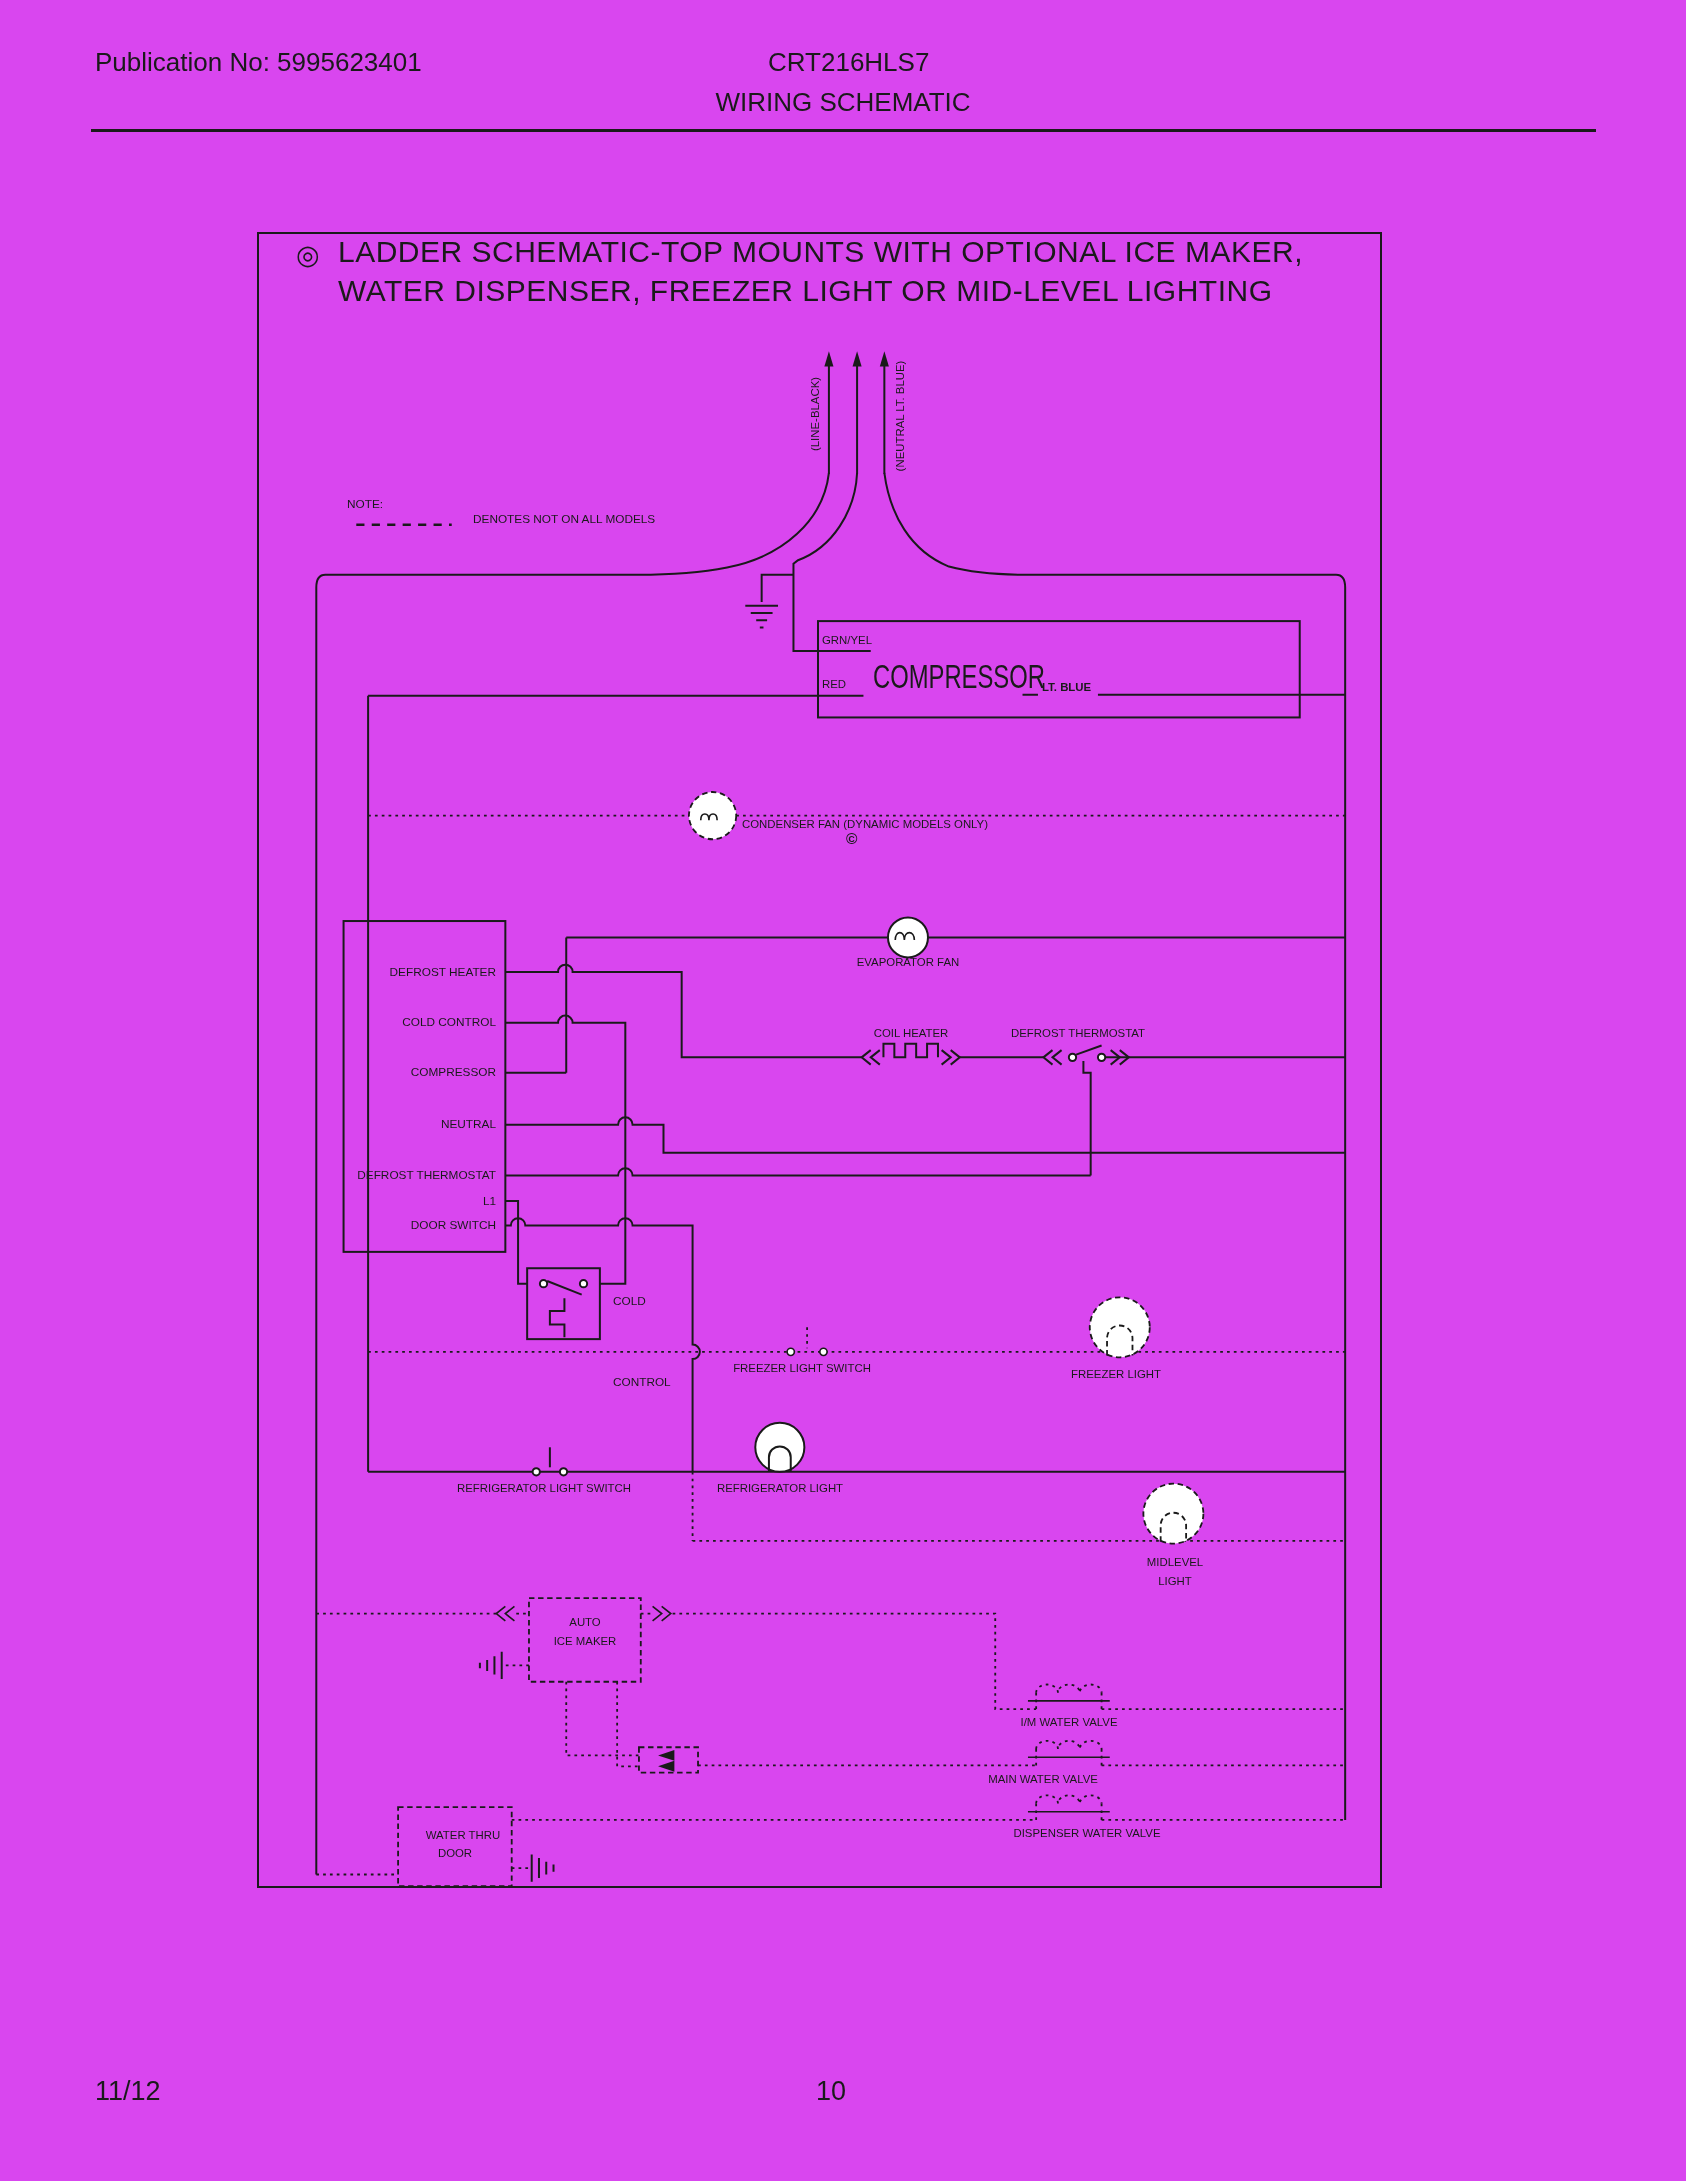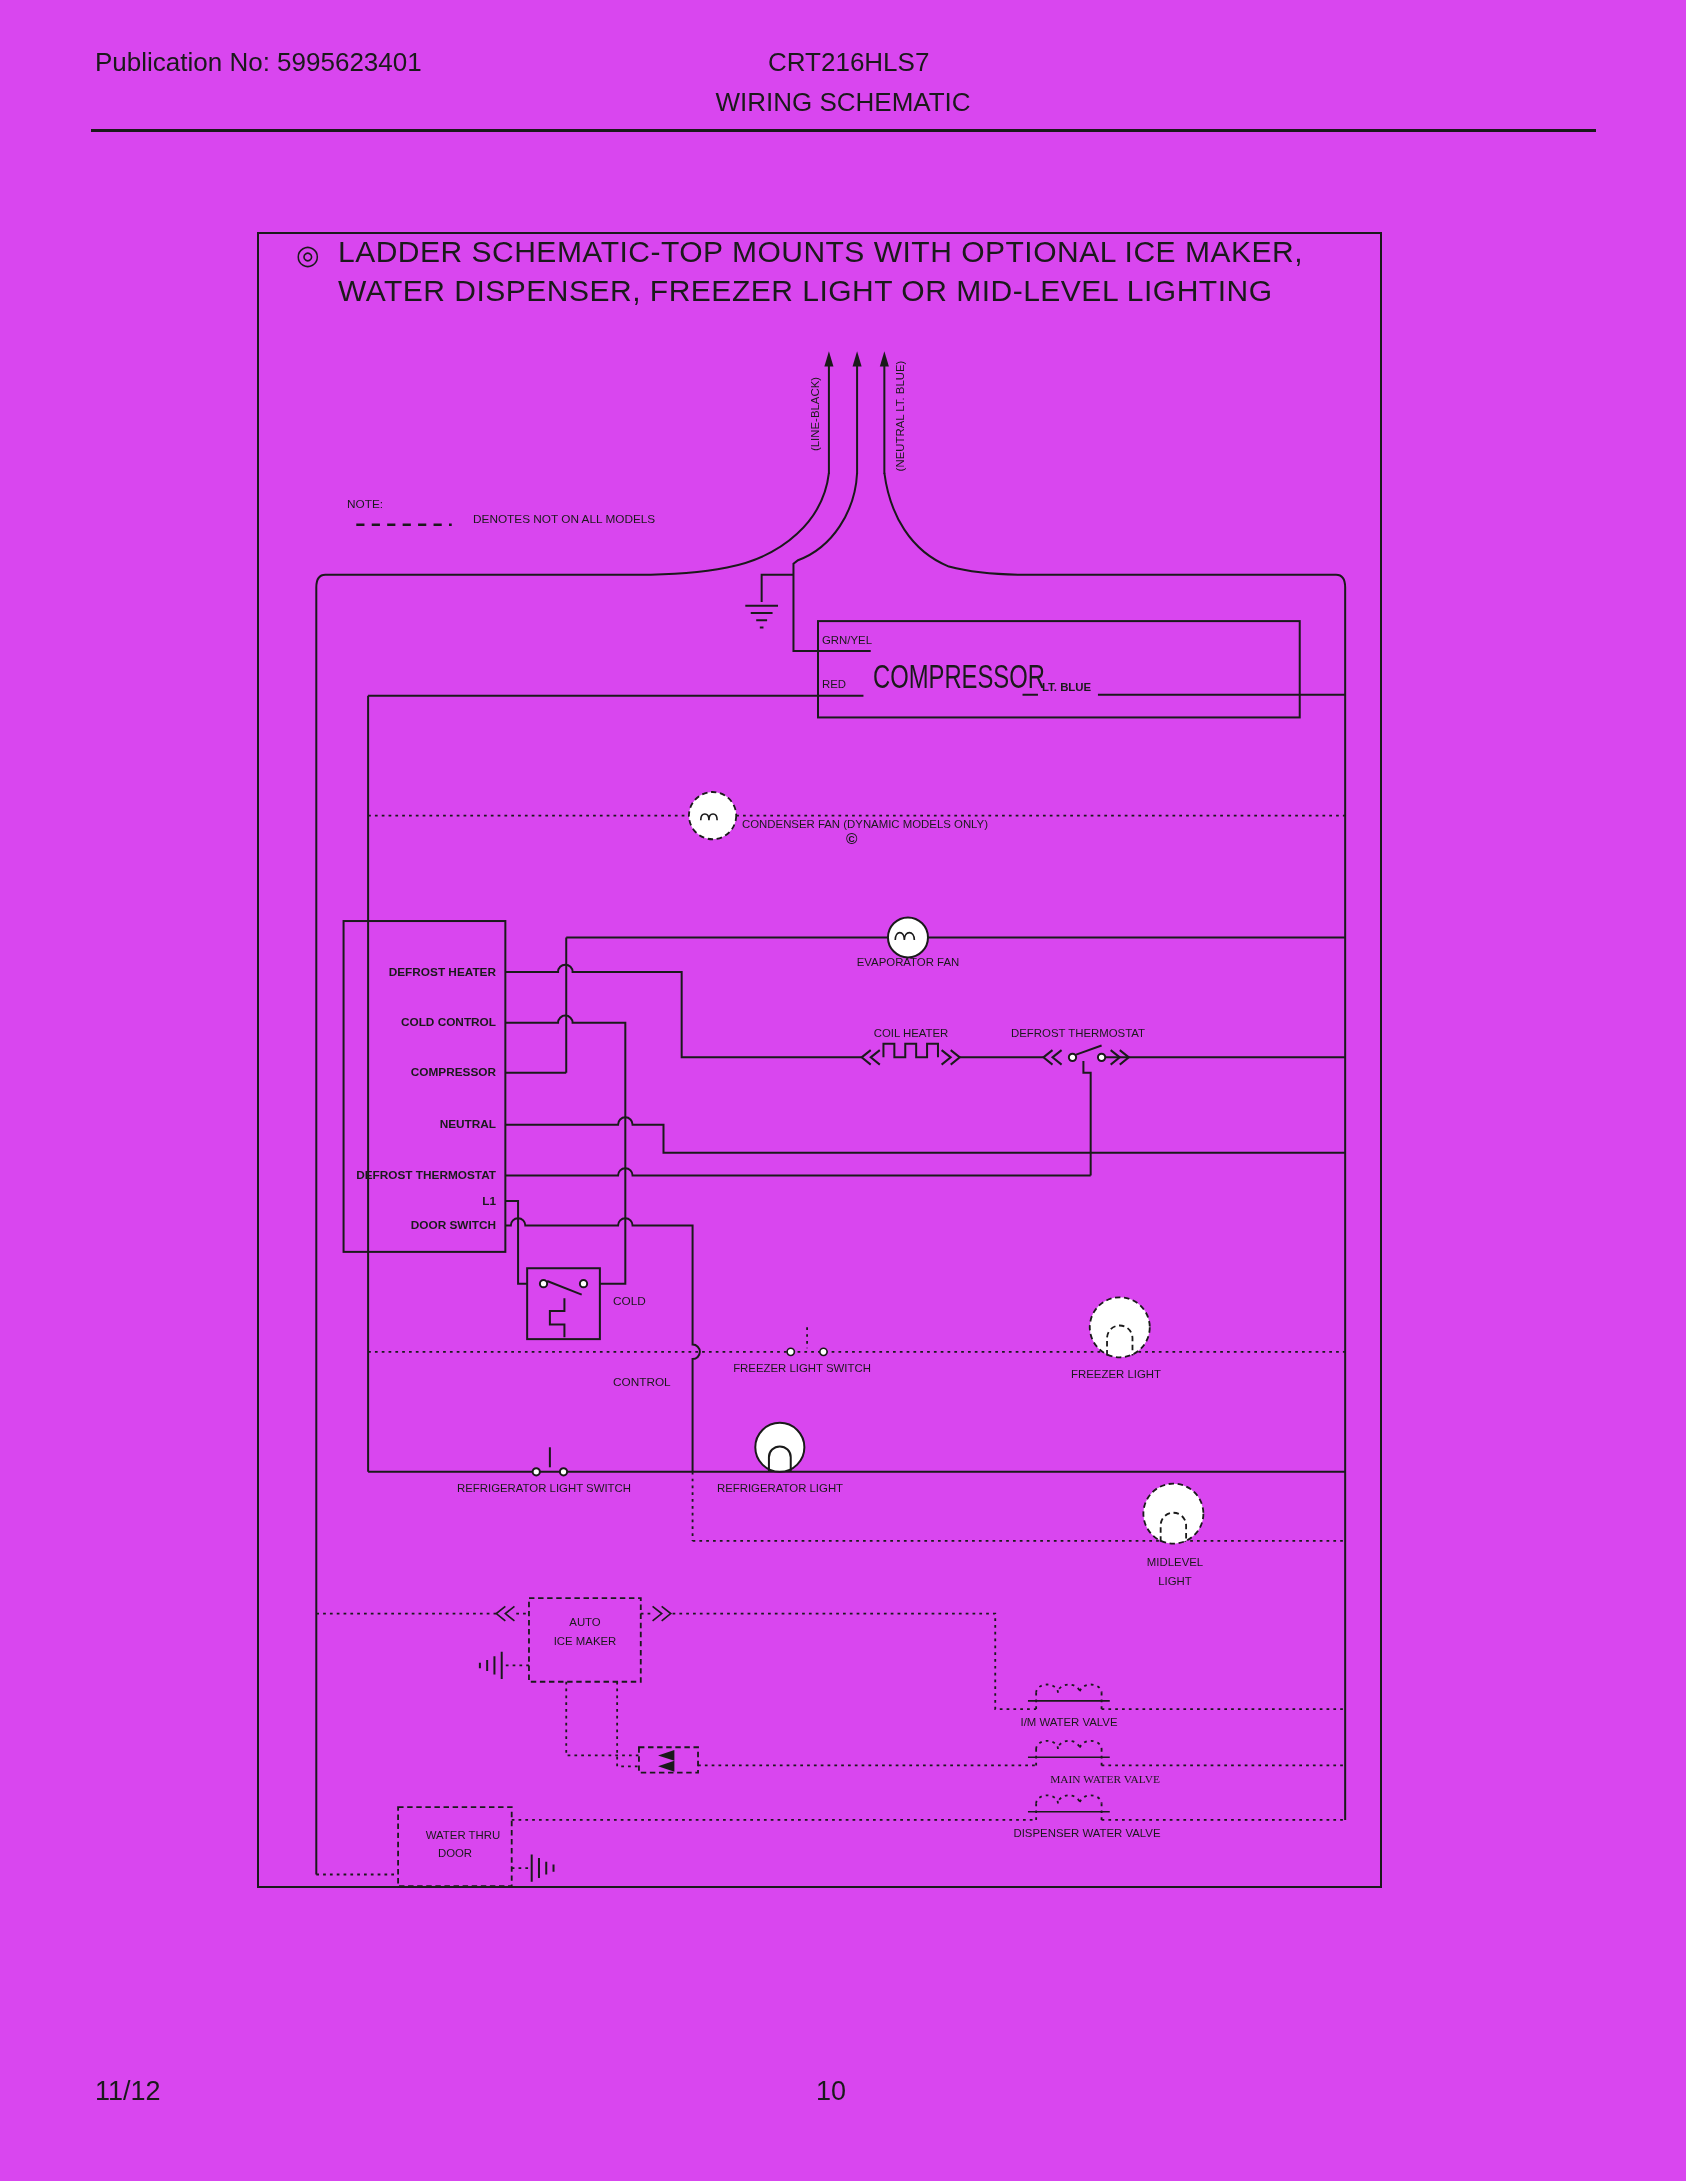--- a/index.html
+++ b/index.html
@@ -1,21 +1,21 @@
 <!DOCTYPE html>
 <html style="font-size:14.5px"><head>
 <meta charset="utf-8">
 <style>
   html,body{margin:0;padding:0;background:#e8e8e8;}
   #page{position:relative;width:1686px;height:2182px;background:#d946ef;
         font-family:"Liberation Sans",sans-serif;color:#1a1a1a;overflow:hidden;}
   .lbl{position:absolute;font-size:11.8px;line-height:13.6px;white-space:nowrap;color:#1a1a1a;}
   .sm{font-size:11.4px;}
   .ctr{transform:translateX(-50%);}
-  .rgt{transform:translateX(-100%);font-weight:bold;}
+  .rgt{transform:translateX(-100%);}
   .rot{transform:translate(-50%,-50%) rotate(-90deg);}
   .hdr{font-size:26px;}
   .big-title{font-size:30px;letter-spacing:0.5px;}
   .rule{position:absolute;background:#1a1a1a;}
   #diagram-frame{position:absolute;left:257px;top:232px;width:1125px;height:1656px;
                  border:2.7px solid #1a1a1a;box-sizing:border-box;}
   svg{position:absolute;left:0;top:0;}
   .wire{stroke:#1a1a1a;stroke-width:2.2;fill:none;}
   .wired{stroke:#1a1a1a;stroke-width:2;fill:none;stroke-dasharray:3 4.5;}
   .boxd{stroke:#1a1a1a;stroke-width:2;fill:none;stroke-dasharray:6 4;}
@@ -235,21 +235,21 @@
   <div class="lbl" style="left:613px;top:1376px;text-align:right;">CONTROL</div>
   <div class="lbl sm ctr" style="left:802px;top:1362px;">FREEZER LIGHT SWITCH</div>
   <div class="lbl sm ctr" style="left:1116px;top:1368px;">FREEZER LIGHT</div>
   <div class="lbl sm ctr" style="left:544px;top:1482px;text-align:center;">REFRIGERATOR LIGHT SWITCH</div>
   <div class="lbl sm ctr" style="left:780px;top:1482px;">REFRIGERATOR LIGHT</div>
   <div class="lbl sm ctr" style="left:1175px;top:1556px;">MIDLEVEL</div>
   <div class="lbl sm ctr" style="left:1175px;top:1575px;">LIGHT</div>
   <div class="lbl sm ctr" style="left:585px;top:1616px;">AUTO</div>
   <div class="lbl sm ctr" style="left:585px;top:1635px;">ICE MAKER</div>
   <div class="lbl sm ctr" style="left:1069px;top:1716px;">I/M WATER VALVE</div>
-  <div class="lbl sm ctr" style="left:1105px;top:1773px;font-family:Liberation Serif, serif;">MAIN WATER VALVE</div>
+  <div class="lbl sm ctr" style="left:1043px;top:1773px;">MAIN WATER VALVE</div>
   <div class="lbl sm ctr" style="left:1087px;top:1827px;">DISPENSER WATER VALVE</div>
   <div class="lbl sm ctr" style="left:463px;top:1829px;">WATER THRU</div>
   <div class="lbl sm ctr" style="left:455px;top:1847px;">DOOR</div>
 
   <div class="lbl foot" style="left:95px;top:2085px;">11/12</div>
   <div class="lbl foot" style="left:816px;top:2085px;">10</div>
 
 </div>
 
 

